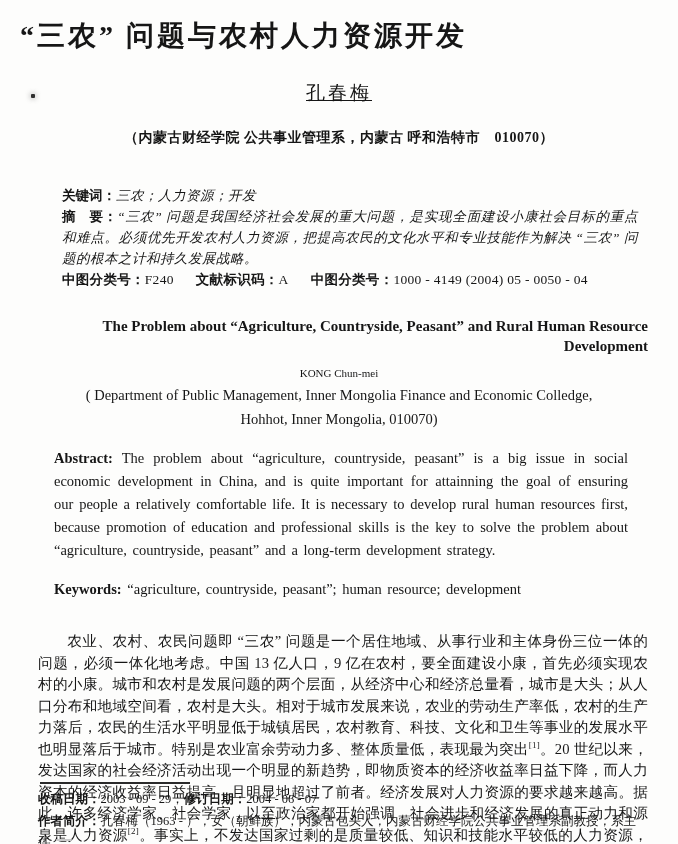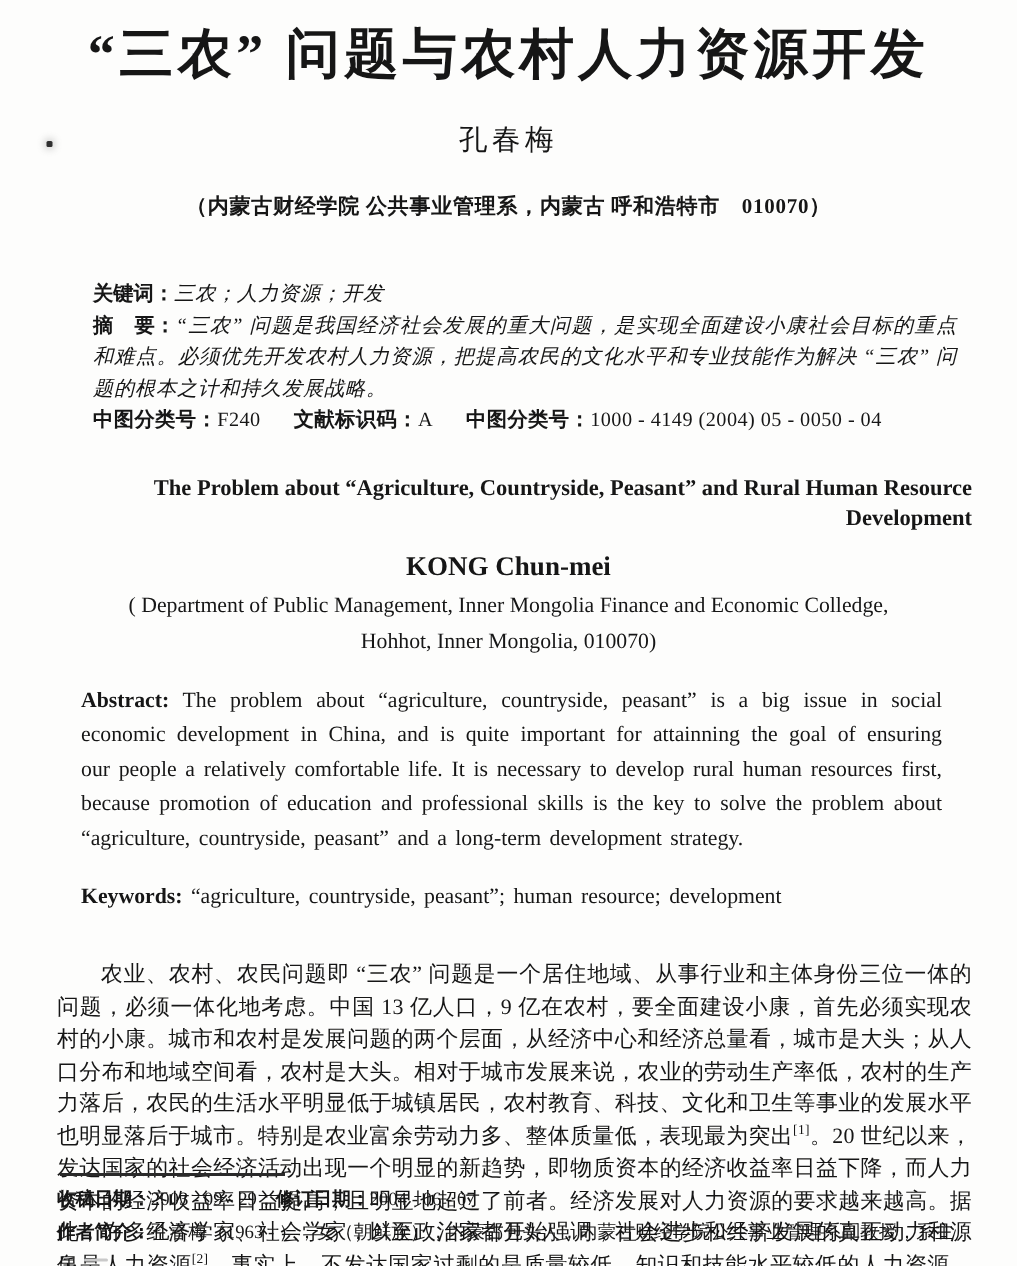--- a/index.html
+++ b/index.html
@@ -8,31 +8,31 @@
     width:678px;height:844px;
     margin:0 auto;
     background:#fdfdfc;
     color:#161616;
     font-family:"Liberation Serif","DejaVu Serif",serif;
     overflow:hidden;
   }
   
   .title-zh{
     margin:20px 20px 0;
-    text-align:center;
-    font-size:36px;
+    font-size:28px;
     font-weight:bold;
     letter-spacing:3px;
     line-height:32px;
   }
   .author-zh{
     margin-top:28px;
     text-align:center;
     font-size:19px;
     letter-spacing:3px;
+    text-decoration:underline;
   }
   .affil-zh{
     margin-top:23px;
     text-align:center;
     font-size:14px;
     font-weight:bold;
     letter-spacing:.5px;
   }
   
   .abs-zh{
@@ -54,22 +54,21 @@
   .en-title{
     margin:26px 30px 0;
     text-align:right;
     font-weight:bold;
     font-size:15px;
     line-height:20px;
   }
   .en-author{
     margin-top:11px;
     text-align:center;
-    font-size:18px;
-    font-weight:bold;
+    font-size:11px;
   }
   .en-affil{
     text-align:center;
     font-size:14.5px;
     line-height:24px;
   }
   .en-affil.first{margin-top:4px;}
   .en-abstract{
     margin:15px 34px 0 38px;
     font-size:14.5px;

